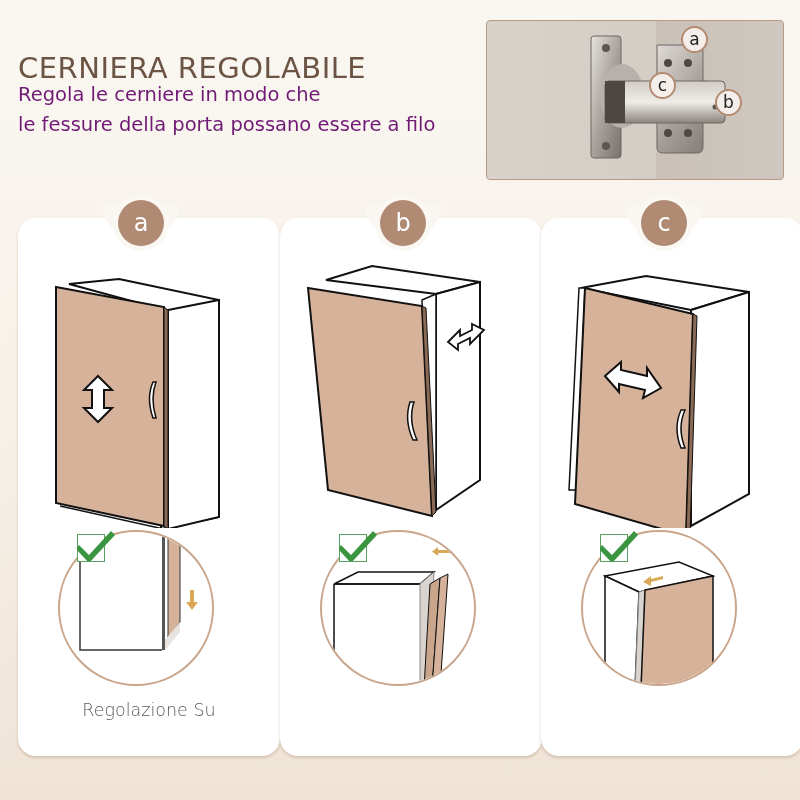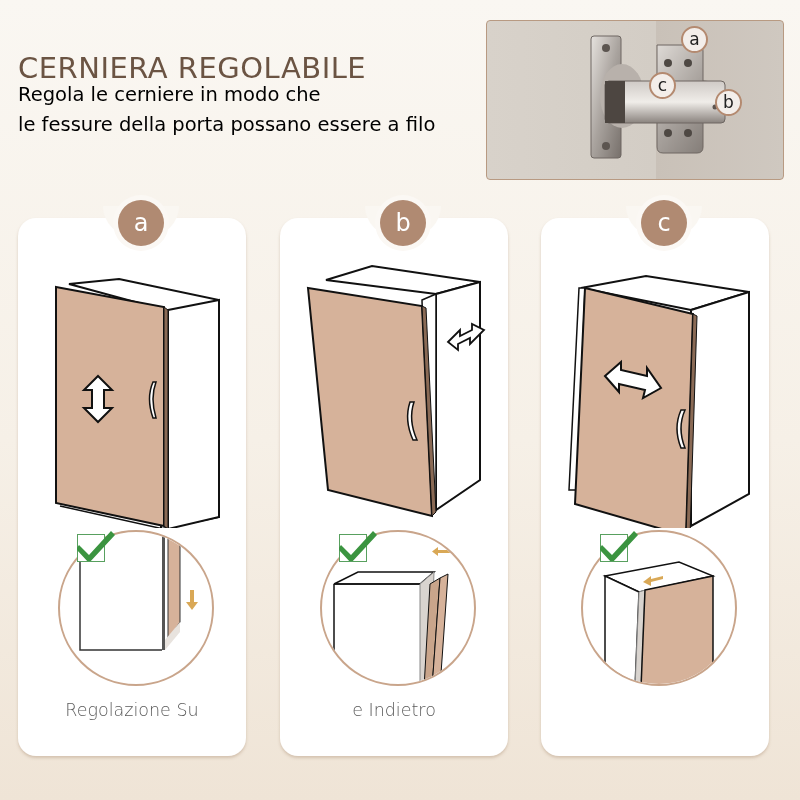--- a/index.html
+++ b/index.html
@@ -10,37 +10,37 @@
     position: relative;
   }
   .title {
     position: absolute; left: 18px; top: 34px;
     font-family: "DejaVu Sans", sans-serif;
     font-weight: normal; font-size: 29px; color: #6b5443; letter-spacing: 0.5px; margin-top: 17px;
   }
   .subtitle {
     position: absolute; left: 18px; top: 80px;
     font-family: "DejaVu Sans", sans-serif;
-    font-size: 19.5px; color: #000000; line-height: 30px;
+    font-size: 19.5px; color: #701a75; line-height: 30px;
   }
   .hinge-photo {
     position: absolute; left: 486px; top: 20px; width: 298px; height: 160px;
     border-radius: 4px; border: 1px solid #b89a82;
     background: linear-gradient(90deg, #d8d2ca 0%, #d3cdc5 57%, #c9c1b8 57%, #cfc8c0 100%);
     overflow: hidden;
   }
   .hinge-photo svg { position: absolute; left: 0; top: 0; }
   .photo-label {
     position: absolute; width: 27px; height: 27px; border-radius: 50%;
     background: #f3eeea; border: 2px solid #b48a70;
     font-family: "DejaVu Sans", sans-serif; font-size: 17px; color: #222;
     display: flex; align-items: center; justify-content: center; line-height: 1;
   }
   .card {
-    position: absolute; top: 218px; width: 228px; height: 538px;
+    position: absolute; top: 218px; width: 262px; height: 538px;
     background: #fff; border-radius: 18px;
     box-shadow: 0 2px 3px rgba(160,130,100,0.35);
   }
   .card-badge {
     position: absolute; top: 200px; width: 46px; height: 46px; border-radius: 50%;
     background: #b08a72; color: #fff;
     font-family: "DejaVu Sans", sans-serif; font-size: 24px;
     display: flex; align-items: center; justify-content: center;
     box-shadow: 0 0 0 5px #fbf8f4;
   }
@@ -159,21 +159,20 @@
       <polygon points="112,18 128,18 128,21 112,21" fill="#d9a856"></polygon>
       <polygon points="110,19.5 116,15 116,24" fill="#d9a856"></polygon>
     </svg>
   </div>
   <div class="check-box" style="left:59px;top:316px;">
     <svg width="40" height="34" viewBox="0 0 40 34">
         <path d="M2 18 L12 28 L34 4 L38 8 L12 36 L-1 22 Z" fill="#3b9440"></path>
       </svg>
   </div>
   <div class="caption">
-    <div>e Indietro</div>
   </div>
 </div>
 <div class="card-notch" style="left:365px;"></div>
 <div class="card-badge" style="left:380px;">b</div>
 
 <div class="card" style="left:541px;">
   <svg class="card-illus" width="246" height="270" viewBox="0 0 246 270">
     <polygon points="40,30 105,18 208,34 150,52" fill="#fff" stroke="#111" stroke-width="2"></polygon>
     <polygon points="150,52 208,34 208,236 150,268" fill="#fff" stroke="#111" stroke-width="2"></polygon>
     <polygon points="38,30 44,30 36,232 28,232" fill="#fff" stroke="#111" stroke-width="1.5"></polygon>

